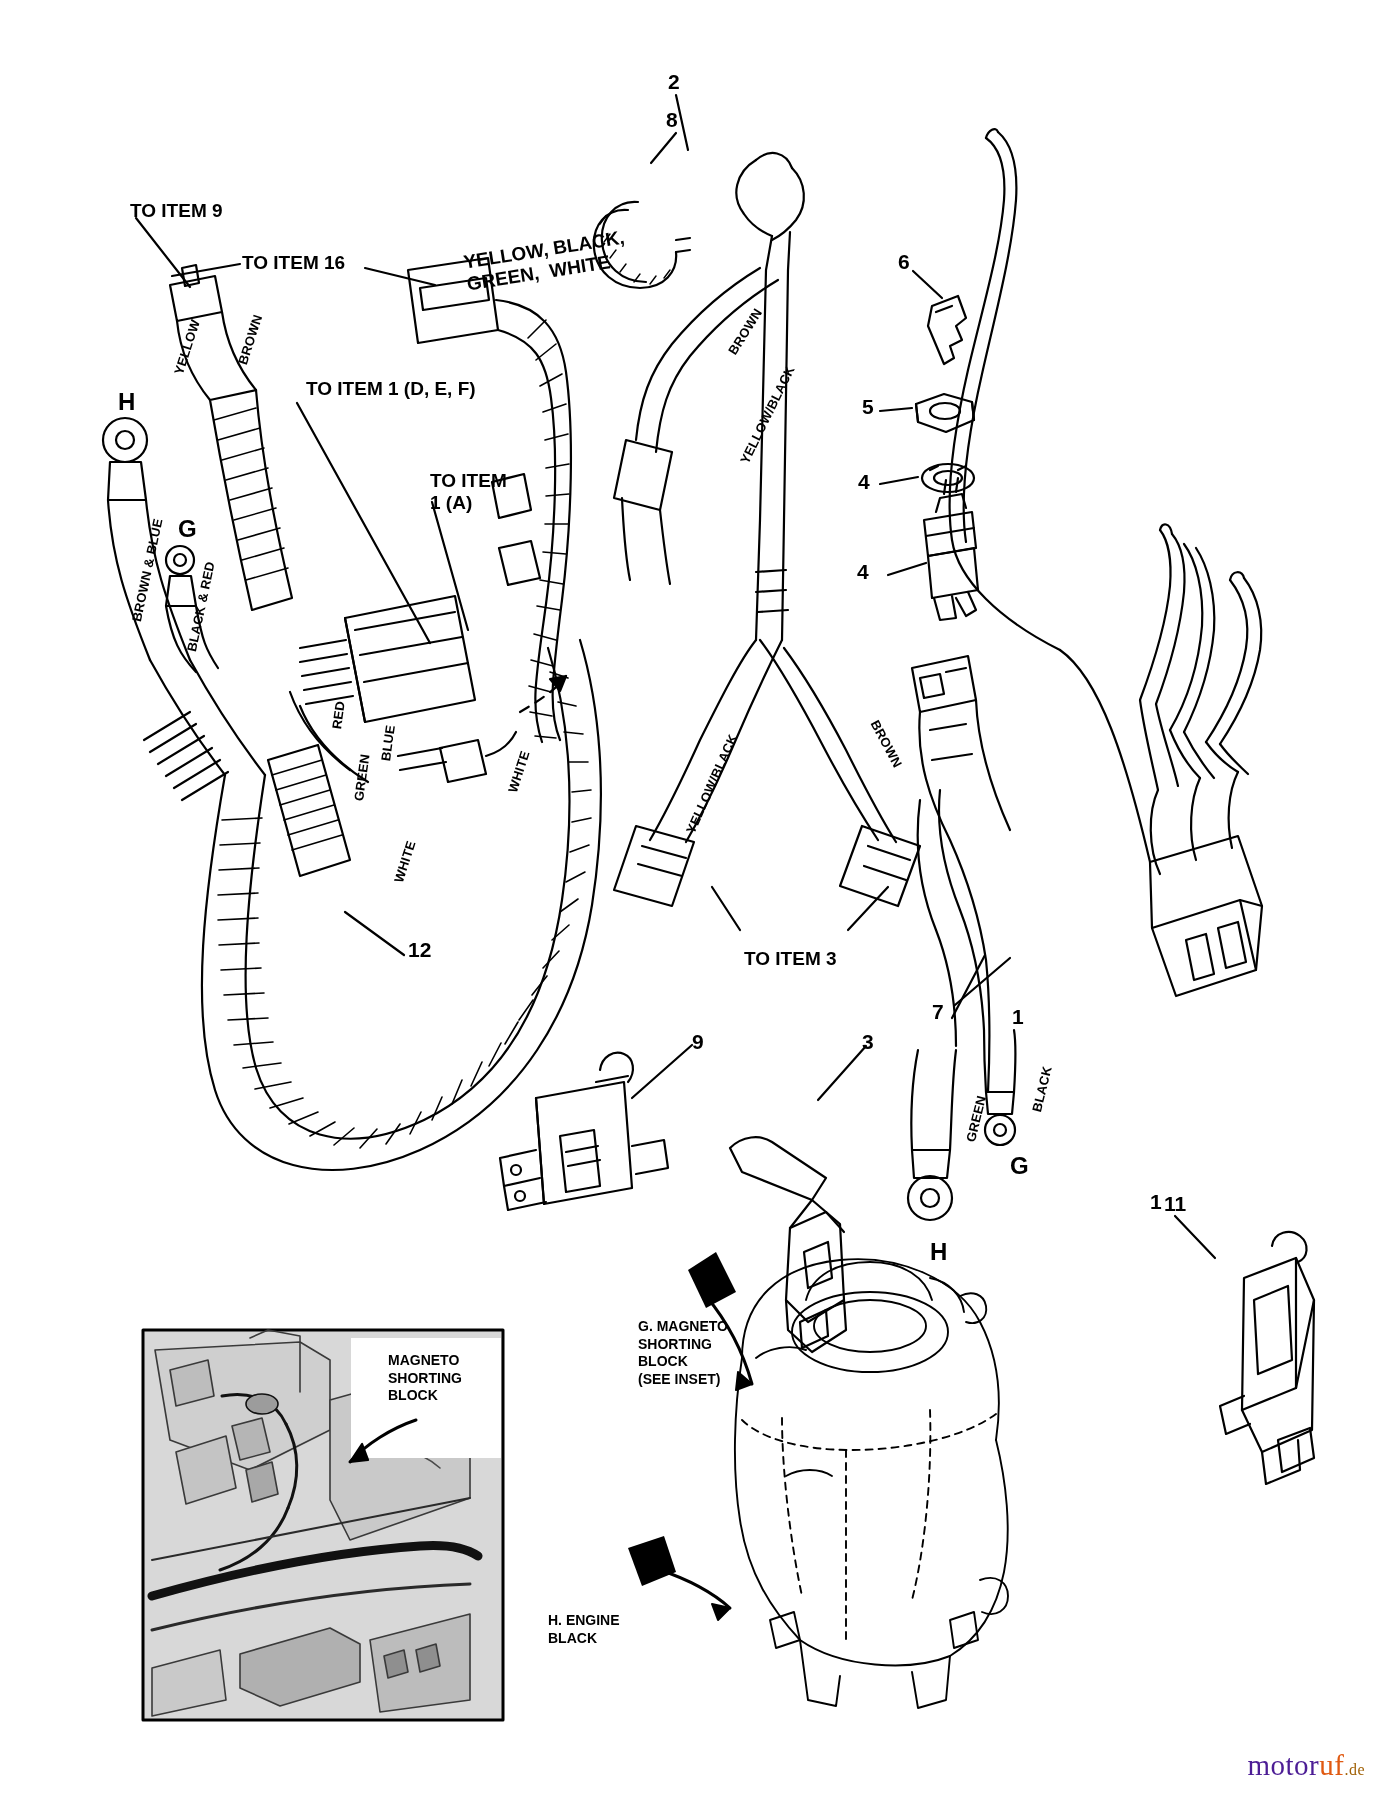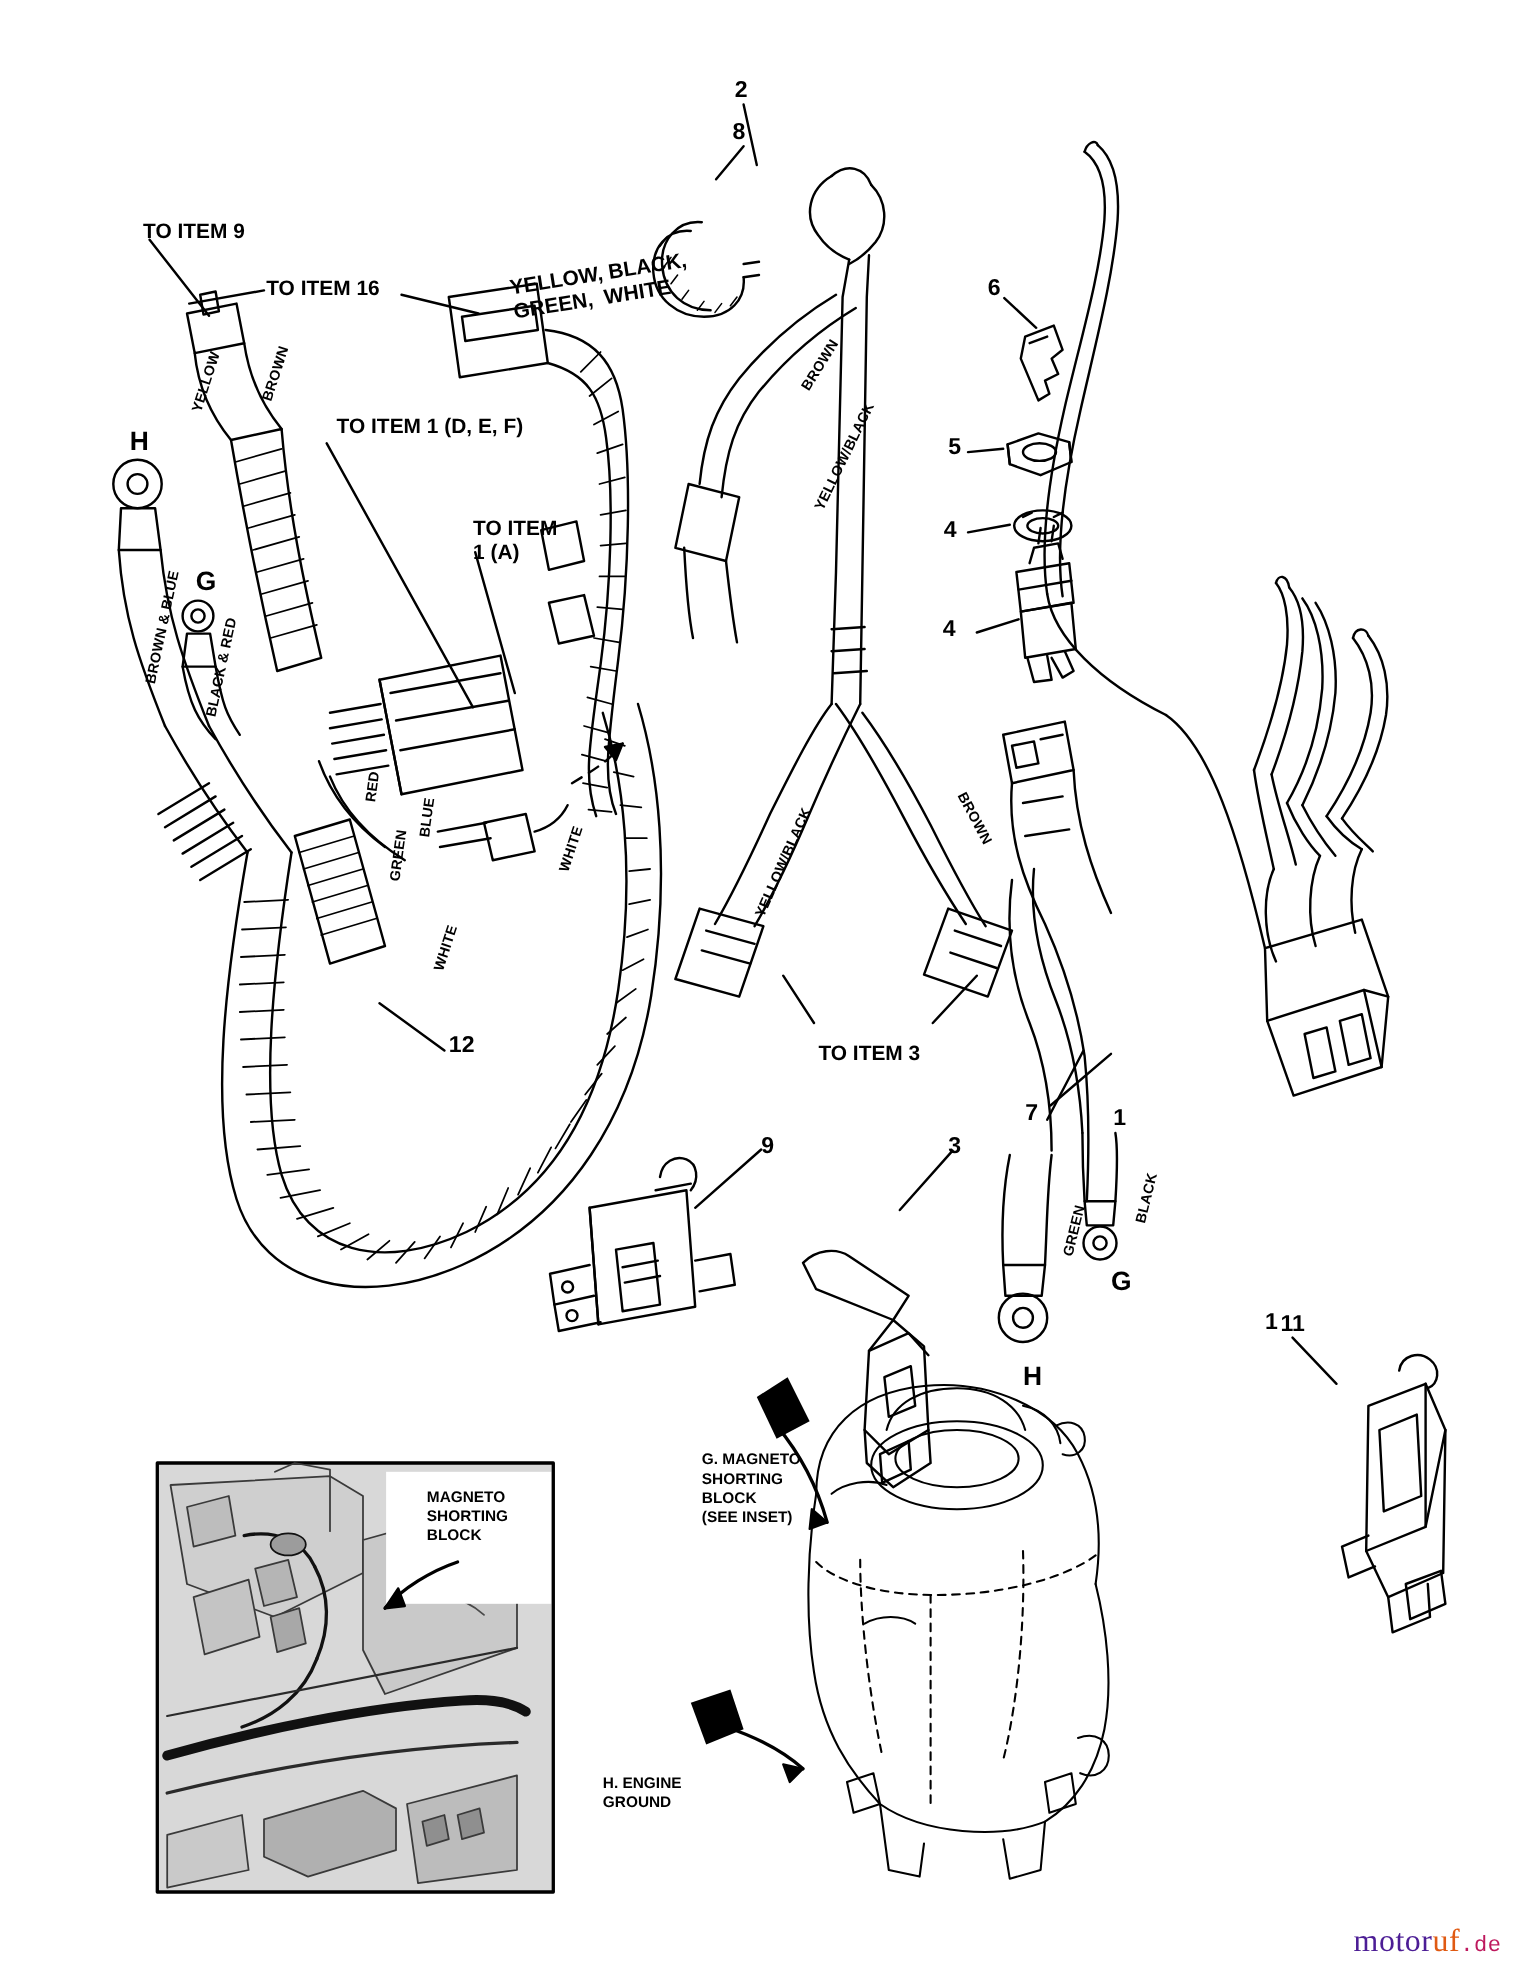--- a/index.html
+++ b/index.html
@@ -7,21 +7,21 @@
   #sheet{position:absolute;left:0;top:0;width:1391px;height:1800px;}
   svg.layer{position:absolute;left:0;top:0;width:1391px;height:1800px;}
   .lbl{position:absolute;font-family:"Liberation Sans",sans-serif;font-weight:bold;white-space:pre;line-height:1.15;}
   .num{font-size:21px;}
   .cap{font-size:19px;}
   .wire{font-size:13px;letter-spacing:.2px;}
   .inset-cap{font-size:14px;line-height:1.25;}
   .wm{position:absolute;right:26px;bottom:18px;font-family:"Liberation Serif",serif;font-size:29px;letter-spacing:.5px;}
   .wm .m{color:#4c1d95;}
   .wm .o{color:#e05a12;}
-  .wm .de{color:#be185d;font-size:20px;font-family:Liberation Mono, monospace;}
+  .wm .de{color:#a16207;font-size:16px;}
   .rot90{transform-origin:0 0;}
 </style>
 </head>
 <body>
 
 <div id="sheet">
 
   <svg class="layer" viewBox="0 0 1391 1800">
     <g fill="none" stroke="#000" stroke-width="2.2" stroke-linecap="round" stroke-linejoin="round">
 
@@ -351,17 +351,17 @@
 
   <div class="lbl inset-cap" style="left:388px;top:1352px;">MAGNETO
 SHORTING
 BLOCK</div>
 
   <div class="lbl inset-cap" style="left:638px;top:1318px;text-align:left;">G. MAGNETO
 SHORTING
 BLOCK
 (SEE INSET)</div>
   <div class="lbl inset-cap" style="left:548px;top:1612px;">H. ENGINE
-GROUND</div>
+BLACK</div>
 
   <div class="wm"><span class="m">motor</span><span class="o">uf</span><span class="de">.de</span></div>
 
 </div>
 
 </body></html>

